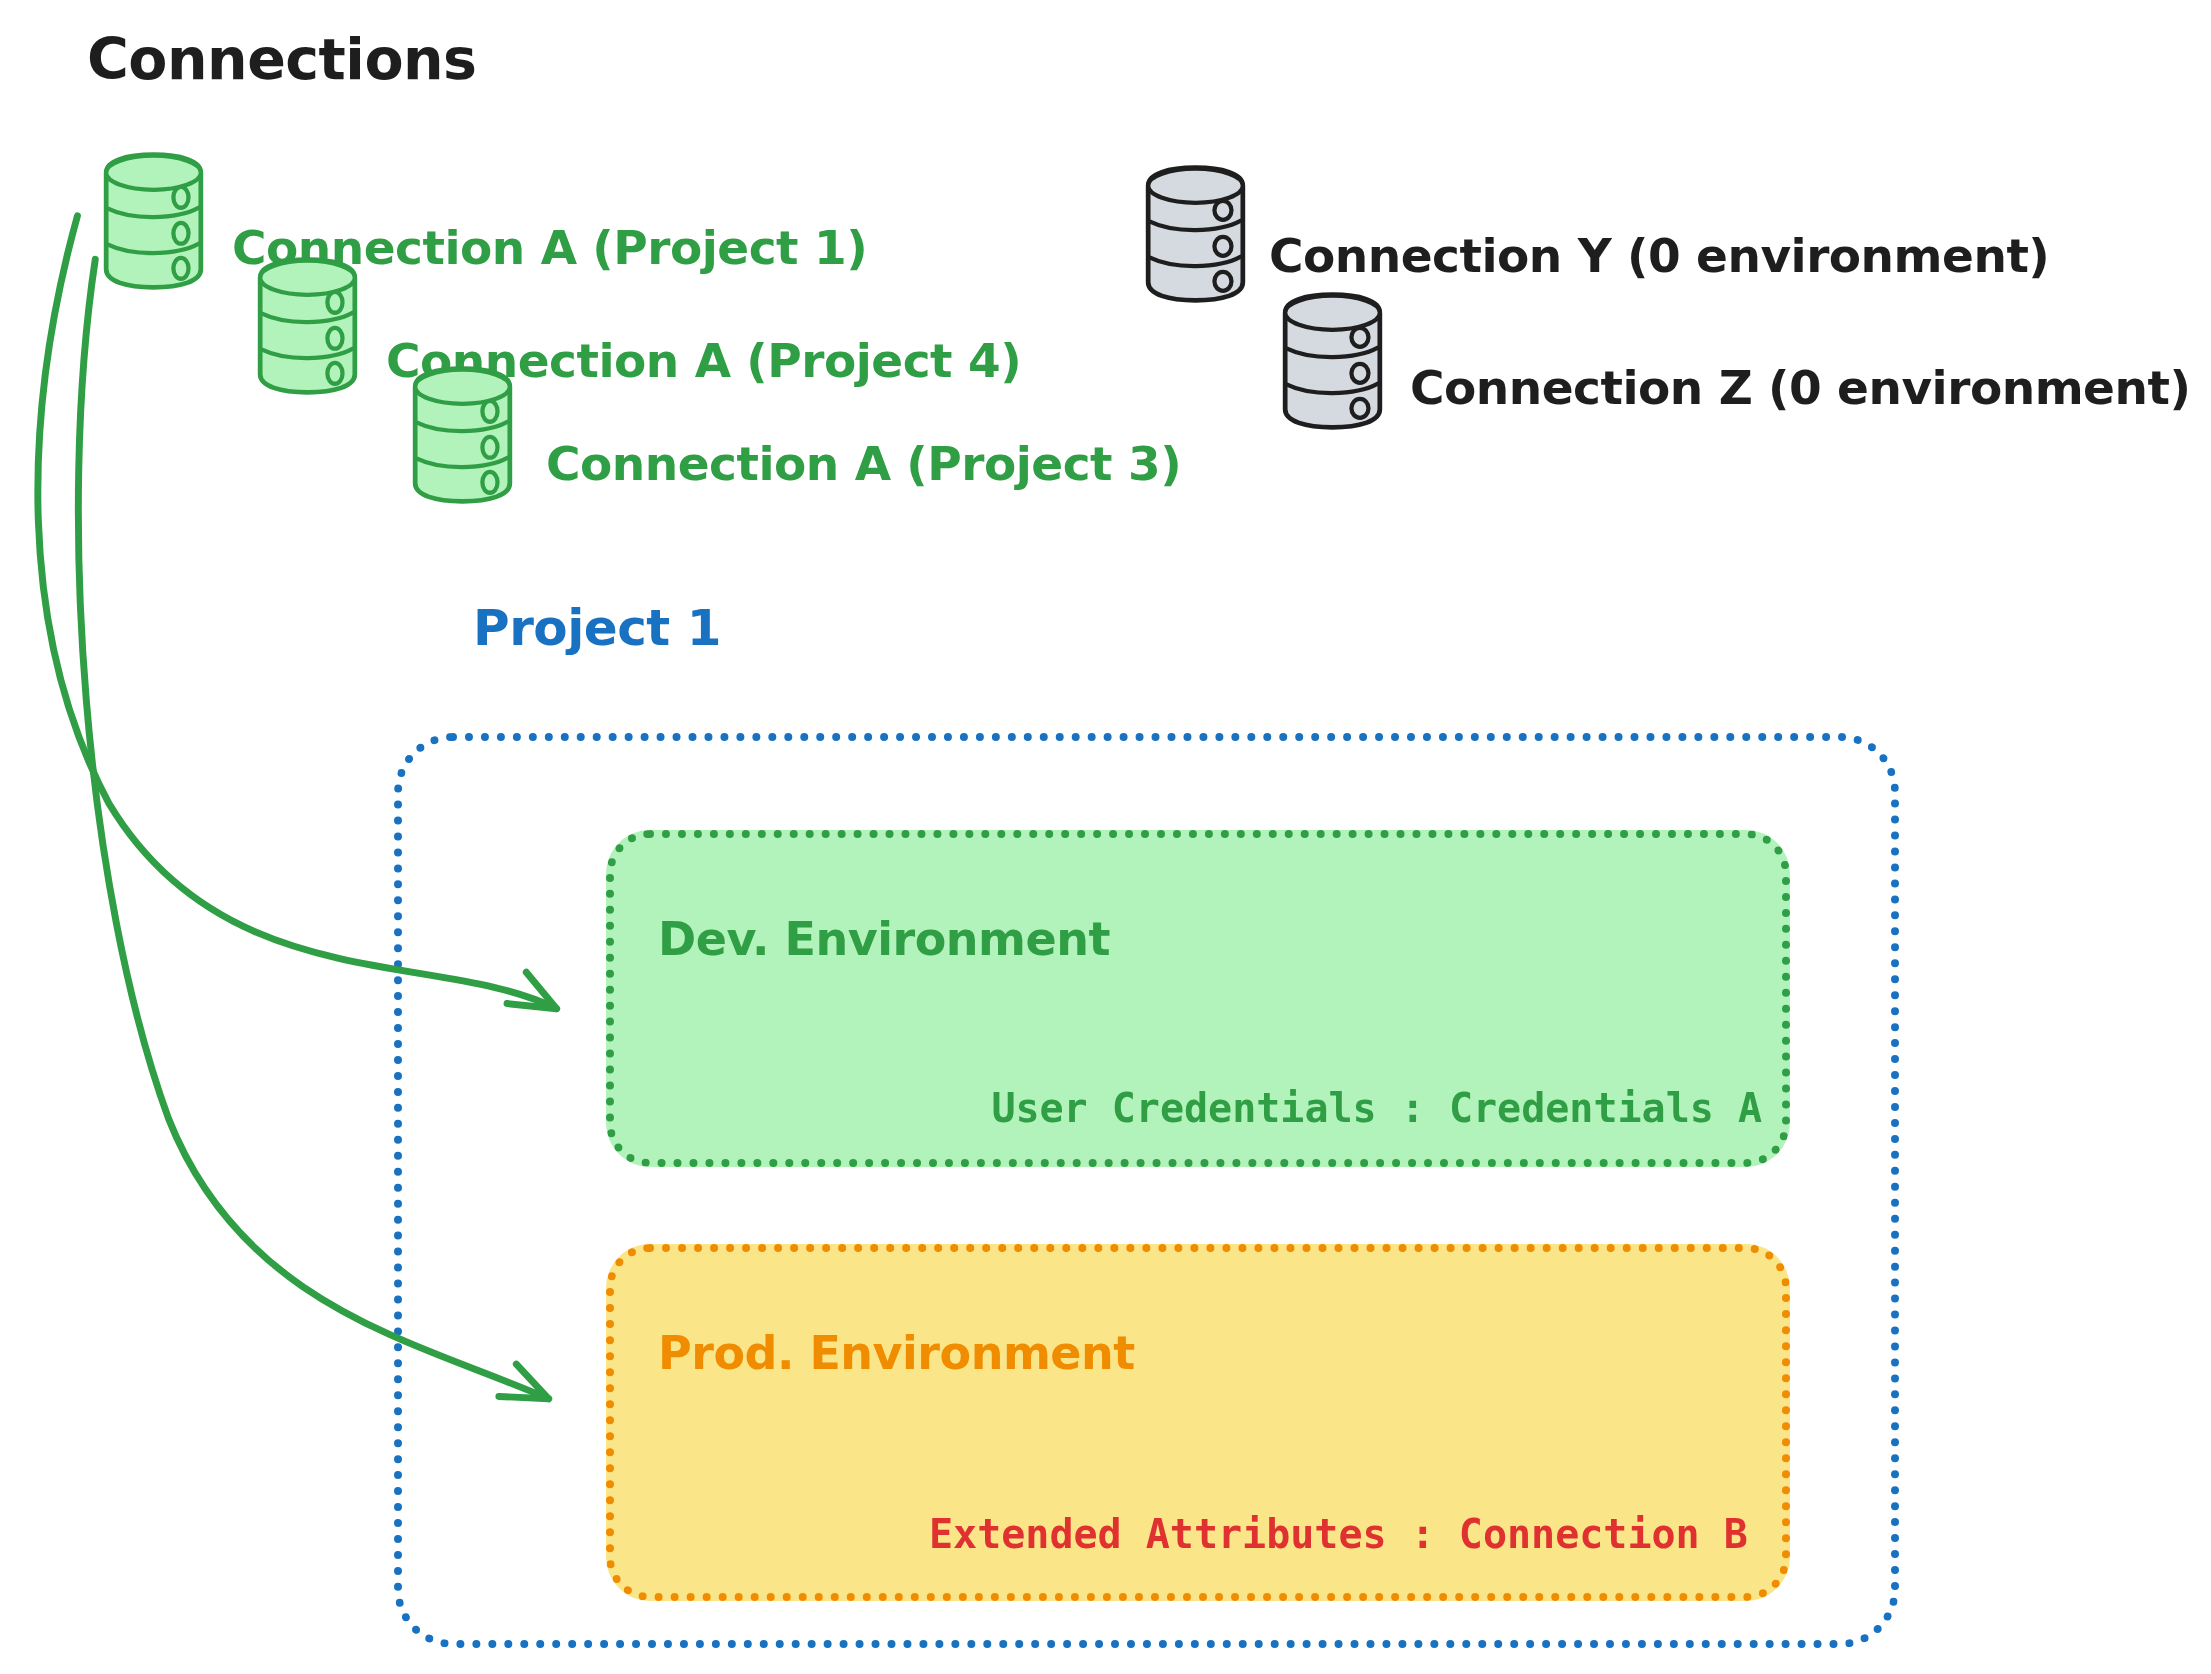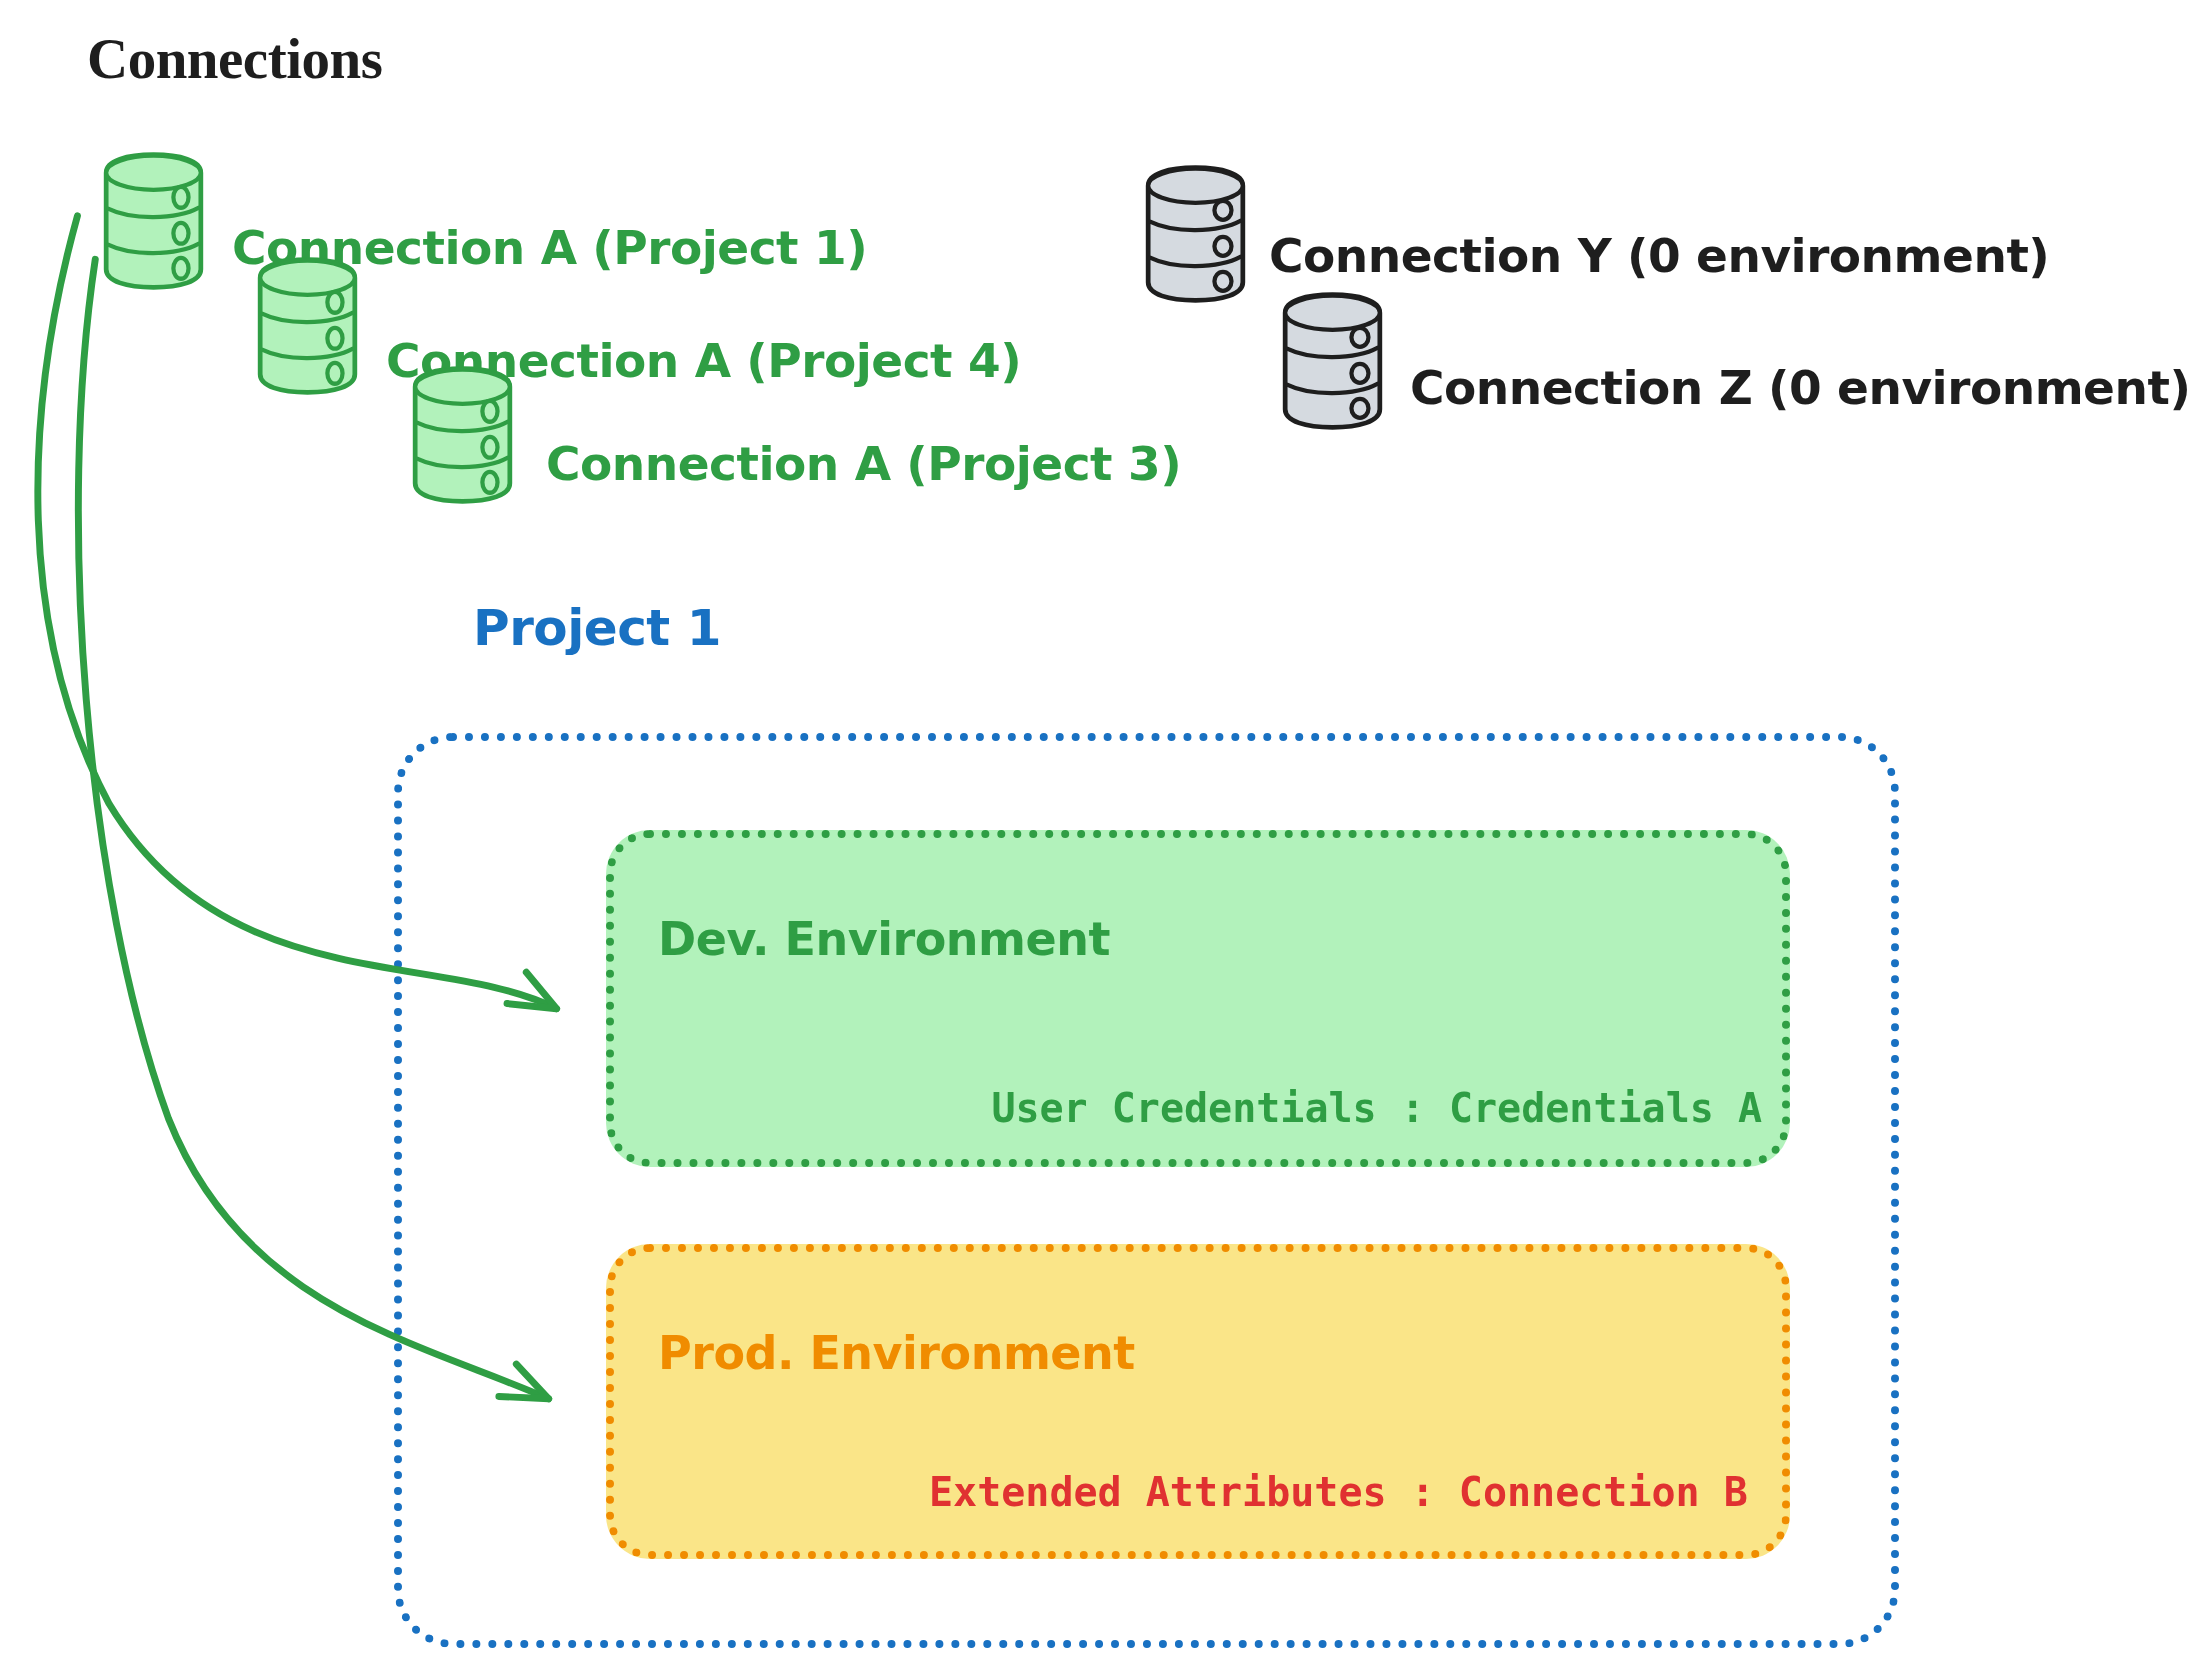--- a/index.html
+++ b/index.html
@@ -13,21 +13,21 @@
   body{background:var(--bg,#fff);}
   .canvas{
     position:relative; width:2212px; height:1674px;
     background:var(--bg,#fff); overflow:hidden;
     font-family:"DejaVu Sans", sans-serif;
   }
   .hand{ font-family:"DejaVu Sans", sans-serif; font-weight:bold; letter-spacing:-0.5px;margin-top:32px; }
   .mono{ font-family:"DejaVu Sans Mono", monospace; font-weight:bold; }
   .abs{ position:absolute; }
 
-  .title{ left:87px; top:26px; font-size:57px; color:var(--ink,#1e1e1e); margin:0;font-family:Liberation Serif, serif; }
+  .title{ left:87px; top:26px; font-size:57px; color:var(--ink,#1e1e1e); margin:0; }
 
   .db{ position:absolute; width:109px; height:142px; }
   .db .db-body{ stroke-width:5; stroke-linejoin:round; }
   .db .db-lid{ stroke-width:4.5; }
   .db .db-sep,.db .db-dot{ fill:none; stroke-width:4.5; stroke-linecap:round; }
   .green-db .db-body,.green-db .db-lid{ fill:var(--green-fill,#b2f2bb); stroke:var(--green-stroke,#2f9e44); }
   .green-db .db-sep,.green-db .db-dot{ stroke:var(--green-stroke,#2f9e44); }
   .gray-db .db-body,.gray-db .db-lid{ fill:var(--gray-fill,#d5dae0); stroke:var(--ink,#1e1e1e); }
   .gray-db .db-sep,.gray-db .db-dot{ stroke:var(--ink,#1e1e1e); }
 
@@ -42,21 +42,21 @@
   .project-box{
     left:394px; top:733px; width:1505px; height:915px;
     border:8px dotted var(--blue,#1971c2); border-radius:59px;
     box-sizing:border-box; position:absolute;
   }
   .env-box{
     position:absolute; left:204px; width:1184px; height:337px;
     border-radius:44px; box-sizing:border-box;
   }
   .env-dev{ top:89px; background:var(--green-fill,#b2f2bb); border:8px dotted var(--green-stroke,#2f9e44);padding-left:19px; }
-  .env-prod{ top:503px; height:315px; background:var(--yellow-fill,#fae588); border:8px dotted var(--orange,#f08c00); }
+  .env-prod{ top:503px; height:357px; background:var(--yellow-fill,#fae588); border:8px dotted var(--orange,#f08c00); }
   .env-title{ position:absolute; left:44px; top:42px; font-size:46px; white-space:nowrap; }
   .cred-line{ position:absolute; right:20px; bottom:28px; font-size:40px; white-space:nowrap; }
   .prod-lines{ position:absolute; left:315px; bottom:36px; font-size:40px; line-height:45px; white-space:nowrap; }
 
   .arrows{ position:absolute; left:0; top:0; pointer-events:none; }
   .arrow-path{ fill:none; stroke:var(--green-stroke,#2f9e44); stroke-width:7; stroke-linecap:round; }
 </style>
 </head>
 <body>
 

